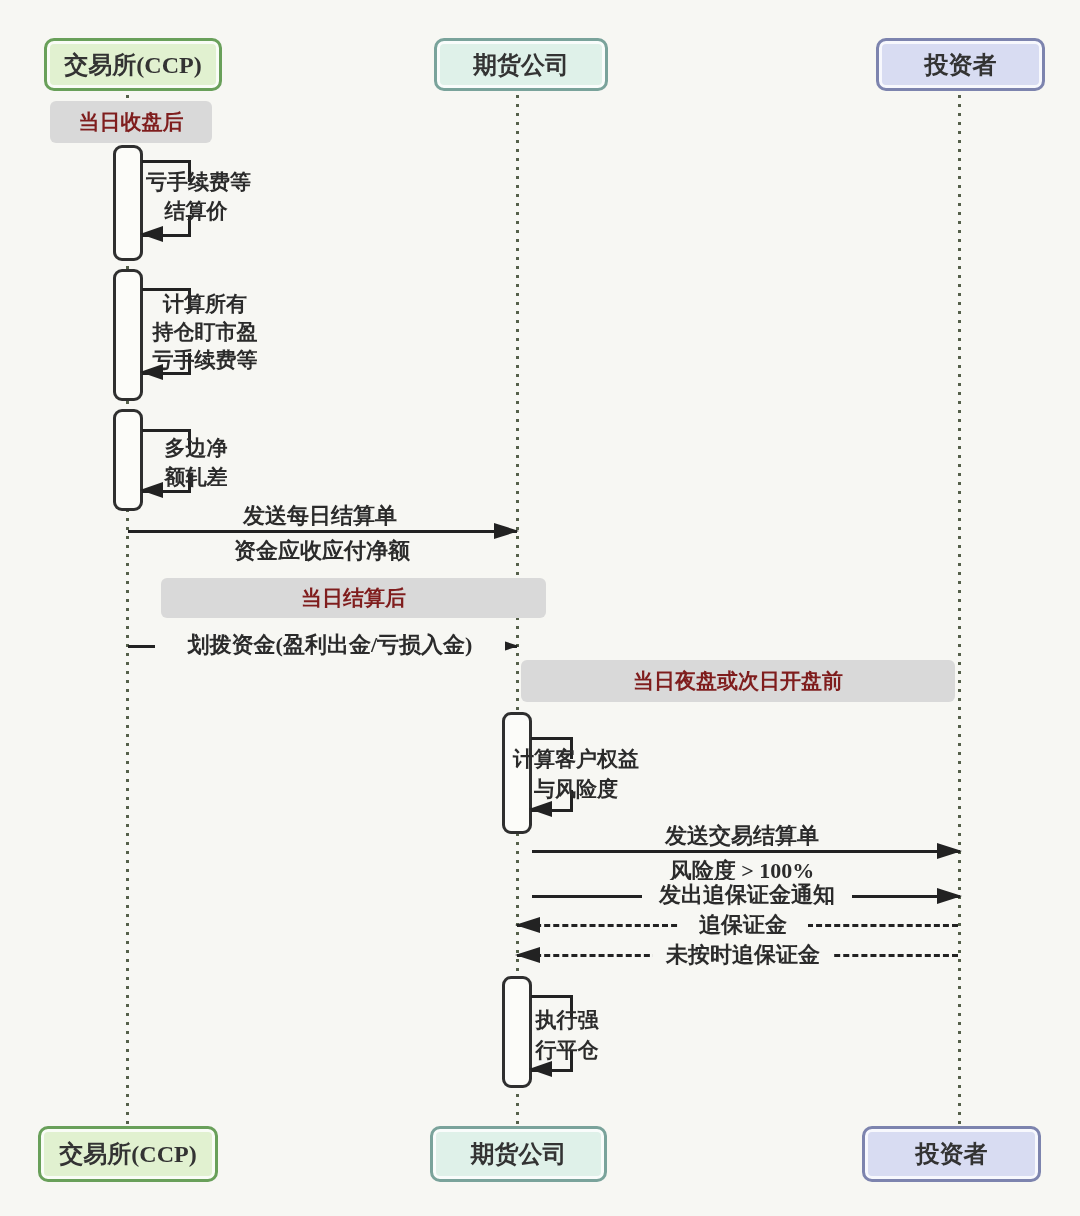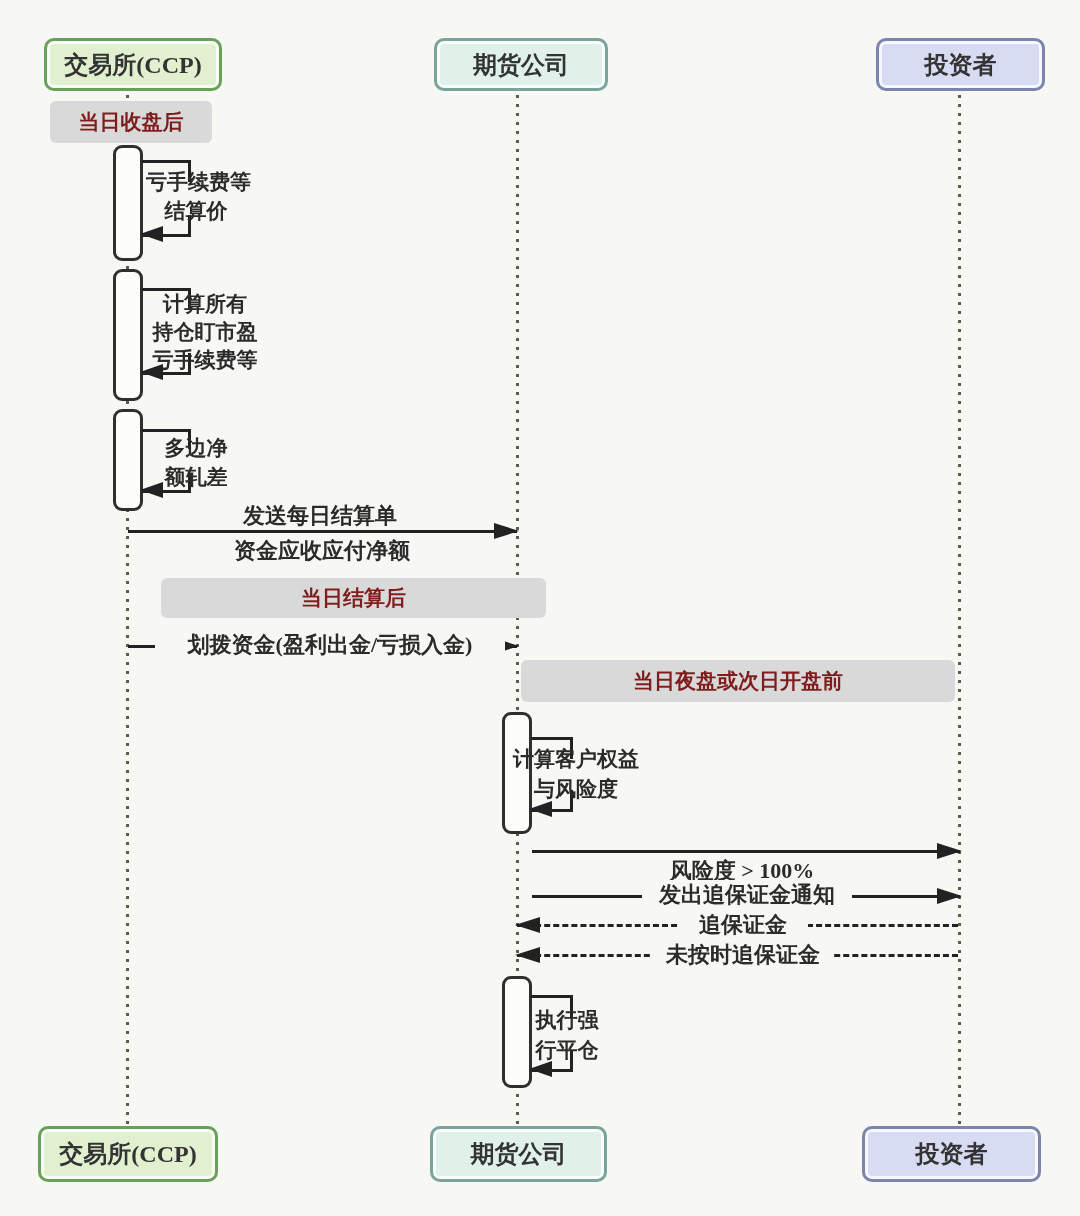--- a/index.html
+++ b/index.html
@@ -109,20 +109,21 @@
     <span class="loop-arrow"></span>
   </div>
   <div class="self-label" style="left:506px;top:744px;width:140px;line-height:30px;text-align:center;">
     <div>计算客户权益</div>
     <div>与风险度</div>
   </div>
 
   <div class="msg" style="left:532px;top:850px;width:428px;">
     <span class="head-right"></span>
   </div>
+  <div class="msg-label" style="left:592px;top:821px;width:300px;">发送交易结算单</div>
   <div class="msg-label" style="left:592px;top:856px;width:300px;">风险度 &gt; 100%</div>
 
   <div class="msg" style="left:532px;top:895px;width:428px;">
     <span class="head-right"></span>
   </div>
   <div class="msg-label inline" style="left:642px;top:880px;width:200px;">发出追保证金通知</div>
 
   <div class="msg dashed" style="left:517px;top:924px;width:441px;">
     <span class="head-left"></span>
   </div>

